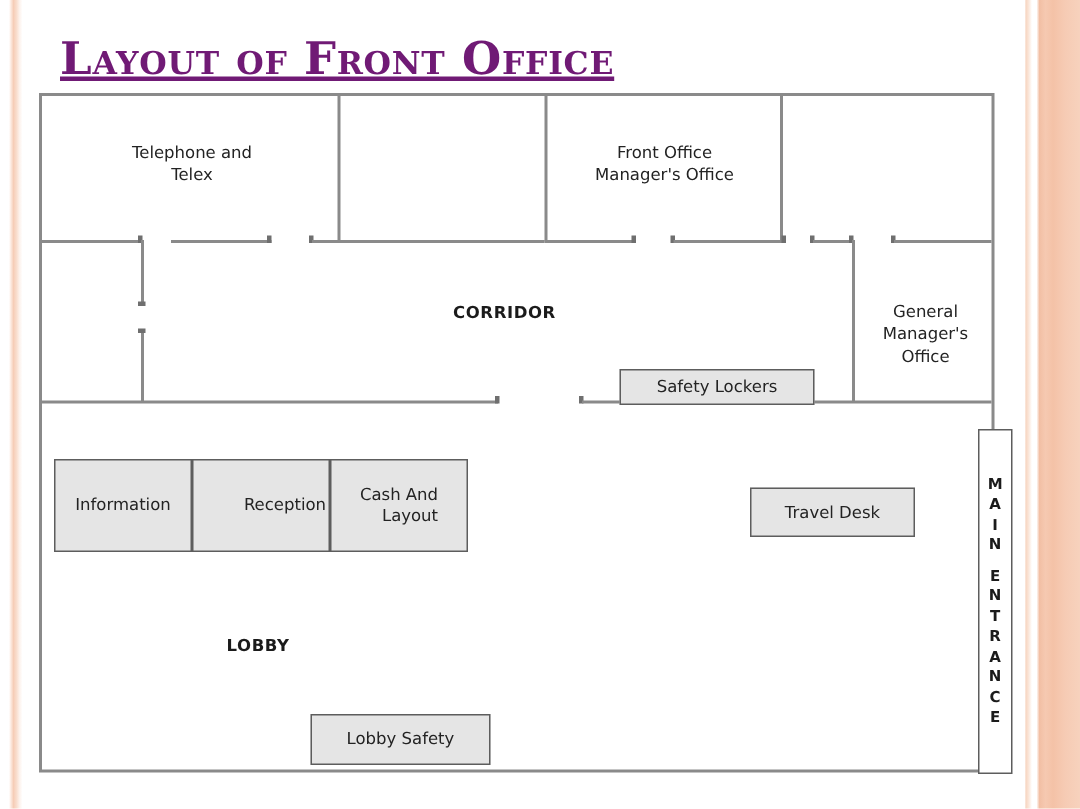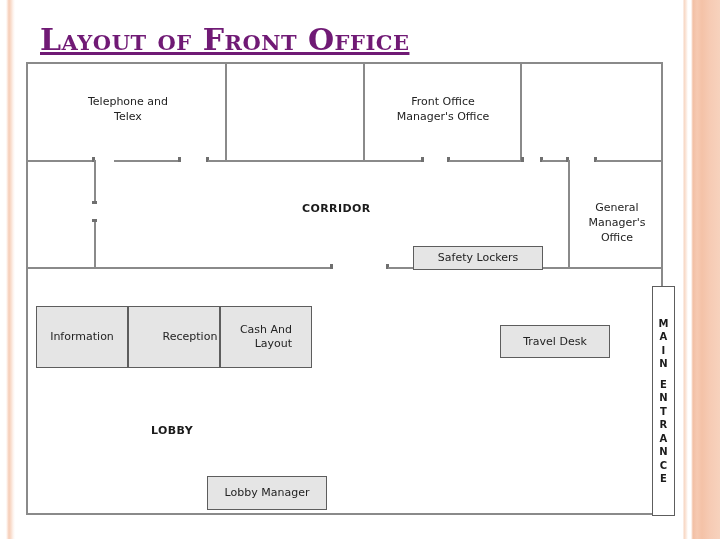--- a/index.html
+++ b/index.html
@@ -220,21 +220,21 @@
     <div class="desk-box" style="left:385px; top:182px; width:130px; height:24px;">Safety Lockers</div>
 
     <div class="desk-box" style="left:8px; top:242px; width:92px; height:62px;">Information</div>
     <div class="desk-box" style="left:100px; top:242px; width:92px; height:62px;padding-left:32px;">Reception</div>
     <div class="desk-box" style="left:192px; top:242px; width:92px; height:62px;">Cash And
 Layout</div>
 
     <div class="zone-label" style="left:104px; top:360px;margin-left:19px;">LOBBY</div>
 
     <div class="desk-box" style="left:472px; top:247px; width:110px; height:33px;margin-top:14px;">Travel Desk</div>
-    <div class="desk-box" style="left:179px; top:412px; width:120px; height:34px;">Lobby Manager</div>
+    <div class="desk-box" style="left:179px; top:412px; width:120px; height:34px;">Lobby Safety</div>
 
     <div id="main-entrance" style="left:624px; top:222px; width:23px; height:230px;">
         <span>M</span>
         <span>A</span>
         <span>I</span>
         <span>N</span>
         <span style="height: 7px;"> </span>
         <span>E</span>
         <span>N</span>
         <span>T</span>

